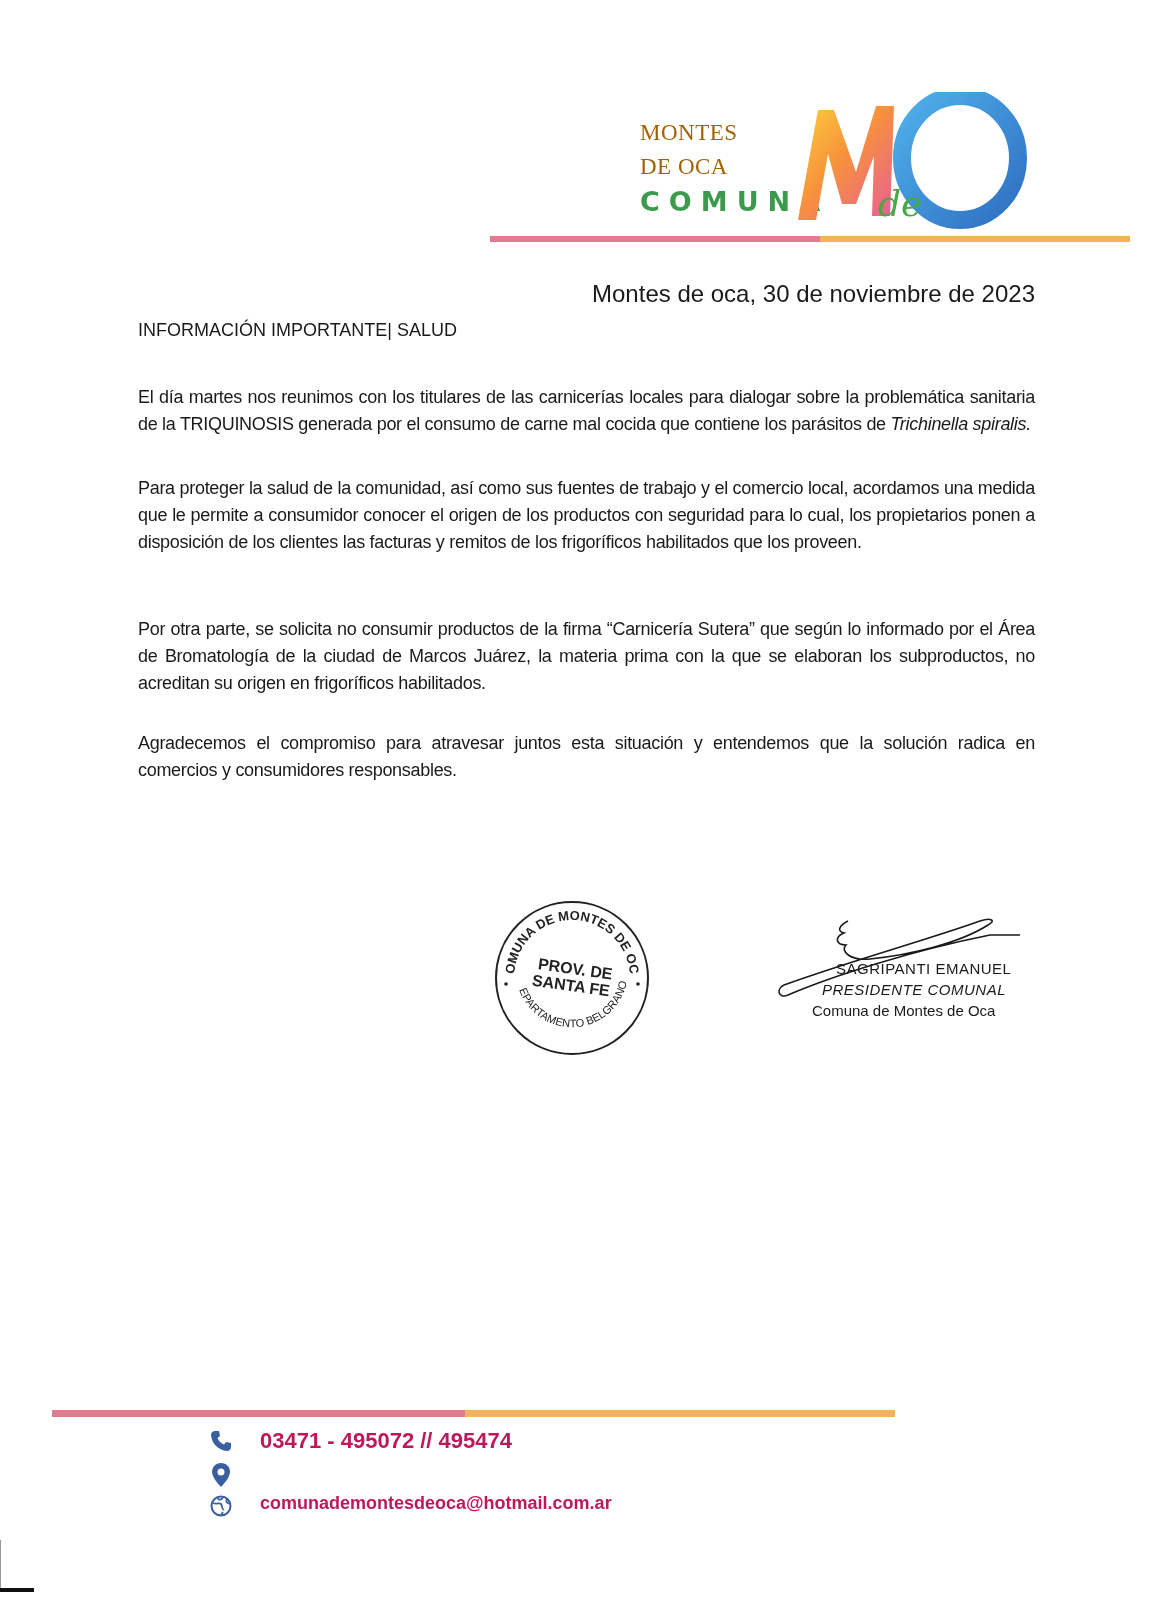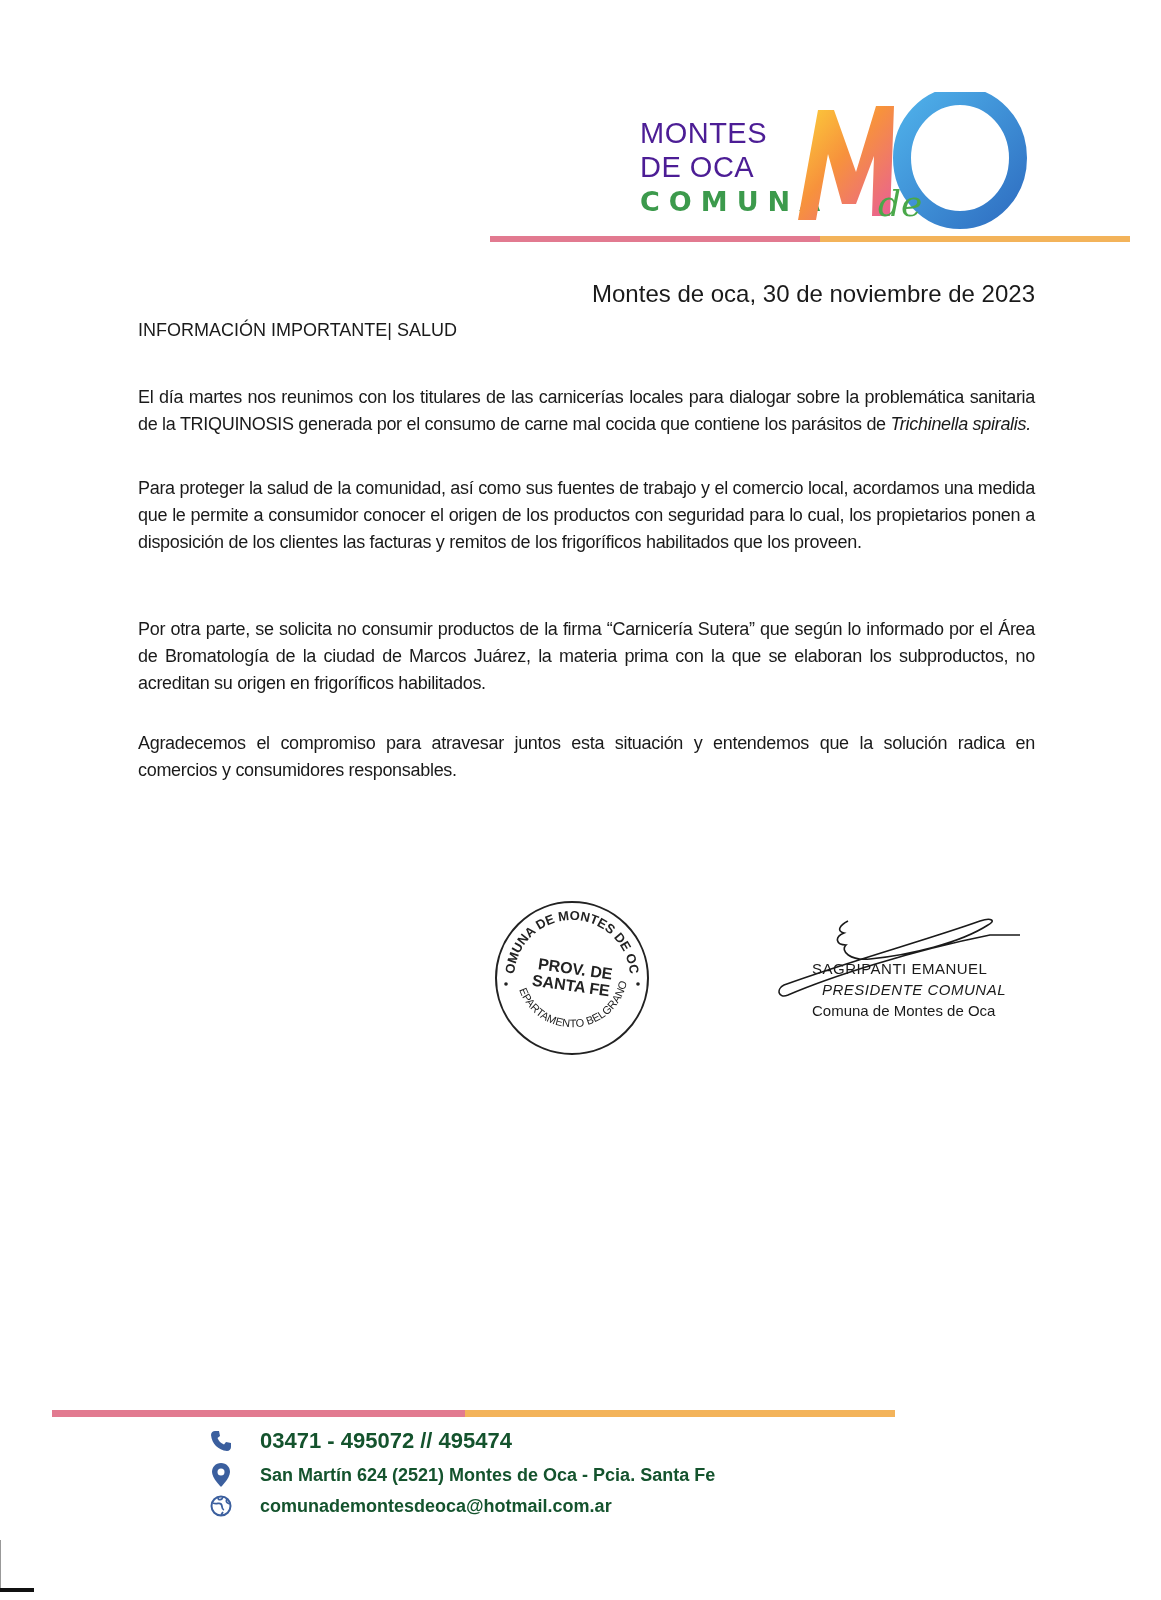--- a/index.html
+++ b/index.html
@@ -2,22 +2,22 @@
 <html><head>
 <meta charset="utf-8">
 <style>
   html, body { margin:0; padding:0; background:#ffffff; }
   body { width:1161px; height:1600px; position:relative; overflow:hidden;
          font-family:"Liberation Sans", sans-serif; color:#1a1a1a; }
 
   
   .logo { position:absolute; left:640px; top:92px; width:400px; height:140px; }
   .logo-text { position:absolute; left:0; top:24px; }
-  .logo-line { font-family:Liberation Sans, sans-serif; font-size:29px; line-height:34px;
-               color:#4c1d95; letter-spacing:0.5px; font-weight:300; }
+  .logo-line { font-family:Liberation Serif, serif; font-size:23px; line-height:34px;
+               color:#a16207; letter-spacing:0.5px; font-weight:300; }
   .logo-comuna { font-family:"DejaVu Sans", sans-serif; font-size:27px; font-weight:bold;
                  color:#3c9a4c; letter-spacing:9px; margin-top:2px; }
   .logo-mark { position:absolute; left:150px; top:0; width:240px; height:140px; }
 
   .header-rule { position:absolute; left:490px; top:236px; width:640px; height:6px; display:flex; }
   .rule-pink { background:#e27a90; flex:0 0 330px; }
   .rule-orange { background:#f3b35a; flex:1; }
 
   
   .narrow { font-family:"Liberation Sans Narrow","Liberation Sans", sans-serif; }
@@ -31,29 +31,29 @@
   .p4 { top:730px; }
   .italic { font-style:italic; }
 
   
   .stamp { position:absolute; left:492px; top:898px; width:160px; height:160px; }
 
   
   .signature { position:absolute; left:770px; top:915px; width:260px; height:100px; }
   .sig-block { position:absolute; left:812px; top:958px; font-size:15px; line-height:21px;
                text-align:left; }
-  .sig-name { letter-spacing:0.5px; }
+  .sig-name { letter-spacing:0.5px;margin-left:24px; }
   .sig-title { letter-spacing:0.5px; padding-left:10px;font-style:italic; }
   .sig-org { }
 
   
   .footer-rule { position:absolute; left:52px; top:1410px; width:843px; height:7px; display:flex; }
   .footer-rule .rule-pink { flex:0 0 413px; }
-  .contact { position:absolute; left:208px; display:flex; align-items:center;
-             color:#14532d; font-weight:bold; }
+  .contact { position:absolute; left:208px; display:flex; 
+             color:#be185d; font-weight:bold; }
   .contact .ico { width:26px; height:26px; margin-right:26px; display:flex; align-items:center; justify-content:center; }
   .c-phone { top:1428px; font-size:22px; }
   .c-addr { top:1462px; font-size:18px; }
   .c-mail { top:1493px; font-size:18px; }
 
   .corner-mark { position:absolute; left:0; top:1588px; width:34px; height:4px; background:#111; }
   .left-edge { position:absolute; left:0; top:1540px; width:1px; height:50px; background:#999; }
 </style>
 </head>
 <body>
@@ -136,21 +136,20 @@
   </span>
   <span>03471 - 495072 // 495474</span>
 </div>
 <div class="contact c-addr">
   <span class="ico">
     <svg width="22" height="26" viewBox="0 0 22 26">
         <path d="M11 1 C5.5 1 2 5 2 10 C2 16 11 25 11 25 C11 25 20 16 20 10 C20 5 16.5 1 11 1 Z" fill="#3b5f9e"></path>
         <circle cx="11" cy="10" r="3.5" fill="#fff"></circle>
       </svg>
   </span>
-  <span>San Martín 624 (2521) Montes de Oca - Pcia. Santa Fe</span>
 </div>
 <div class="contact c-mail">
   <span class="ico">
     <svg width="24" height="24" viewBox="0 0 24 24">
         <circle cx="12" cy="12" r="9.5" fill="none" stroke="#3b5f9e" stroke-width="2"></circle>
         <path d="M4 9 C8 11 10 8 12 10 C14 12 12 15 15 16 M9 3.5 C9 7 13 6 14 3 M18 5 C16 9 20 10 21 9 M12 21 L14 18" fill="none" stroke="#3b5f9e" stroke-width="1.8"></path>
       </svg>
   </span>
   <span>comunademontesdeoca@hotmail.com.ar</span>
 </div>

